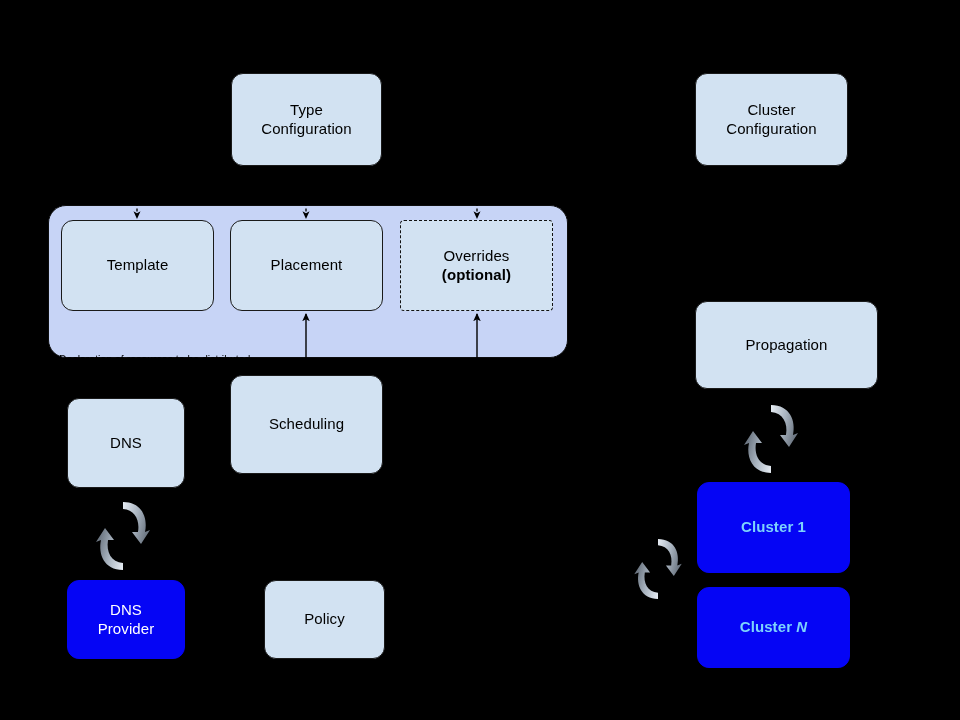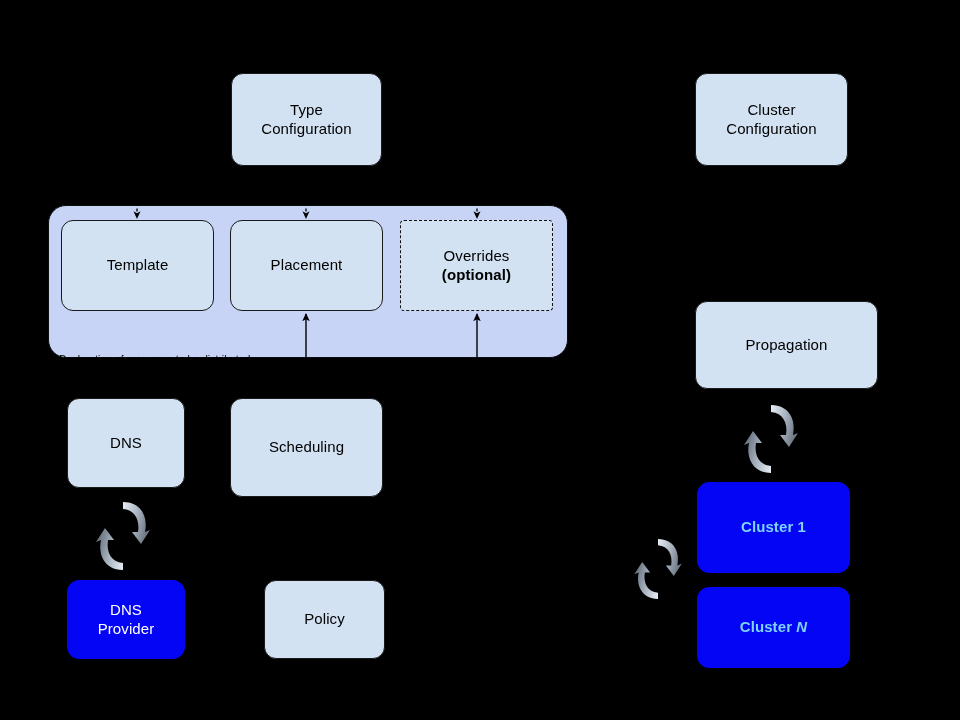--- a/index.html
+++ b/index.html
@@ -108,21 +108,21 @@
     <span>
       <span class="lbl">Overrides</span>
       <span class="sub">(optional)</span>
     </span>
   </div>
 
   <div class="node" style="left:67px; top:398px; width:118px; height:90px;">
     <span class="lbl">DNS</span>
   </div>
 
-  <div class="node" style="left:230px; top:398px; width:153px; height:99px;">
+  <div class="node" style="left:230px; top:375px; width:153px; height:99px;">
     <span class="lbl">Scheduling</span>
   </div>
 
   <div class="node provider" style="left:67px; top:580px; width:118px; height:79px;">
     <span>
       <span class="lbl">DNS</span>
       <span class="lbl">Provider</span>
     </span>
   </div>
 

